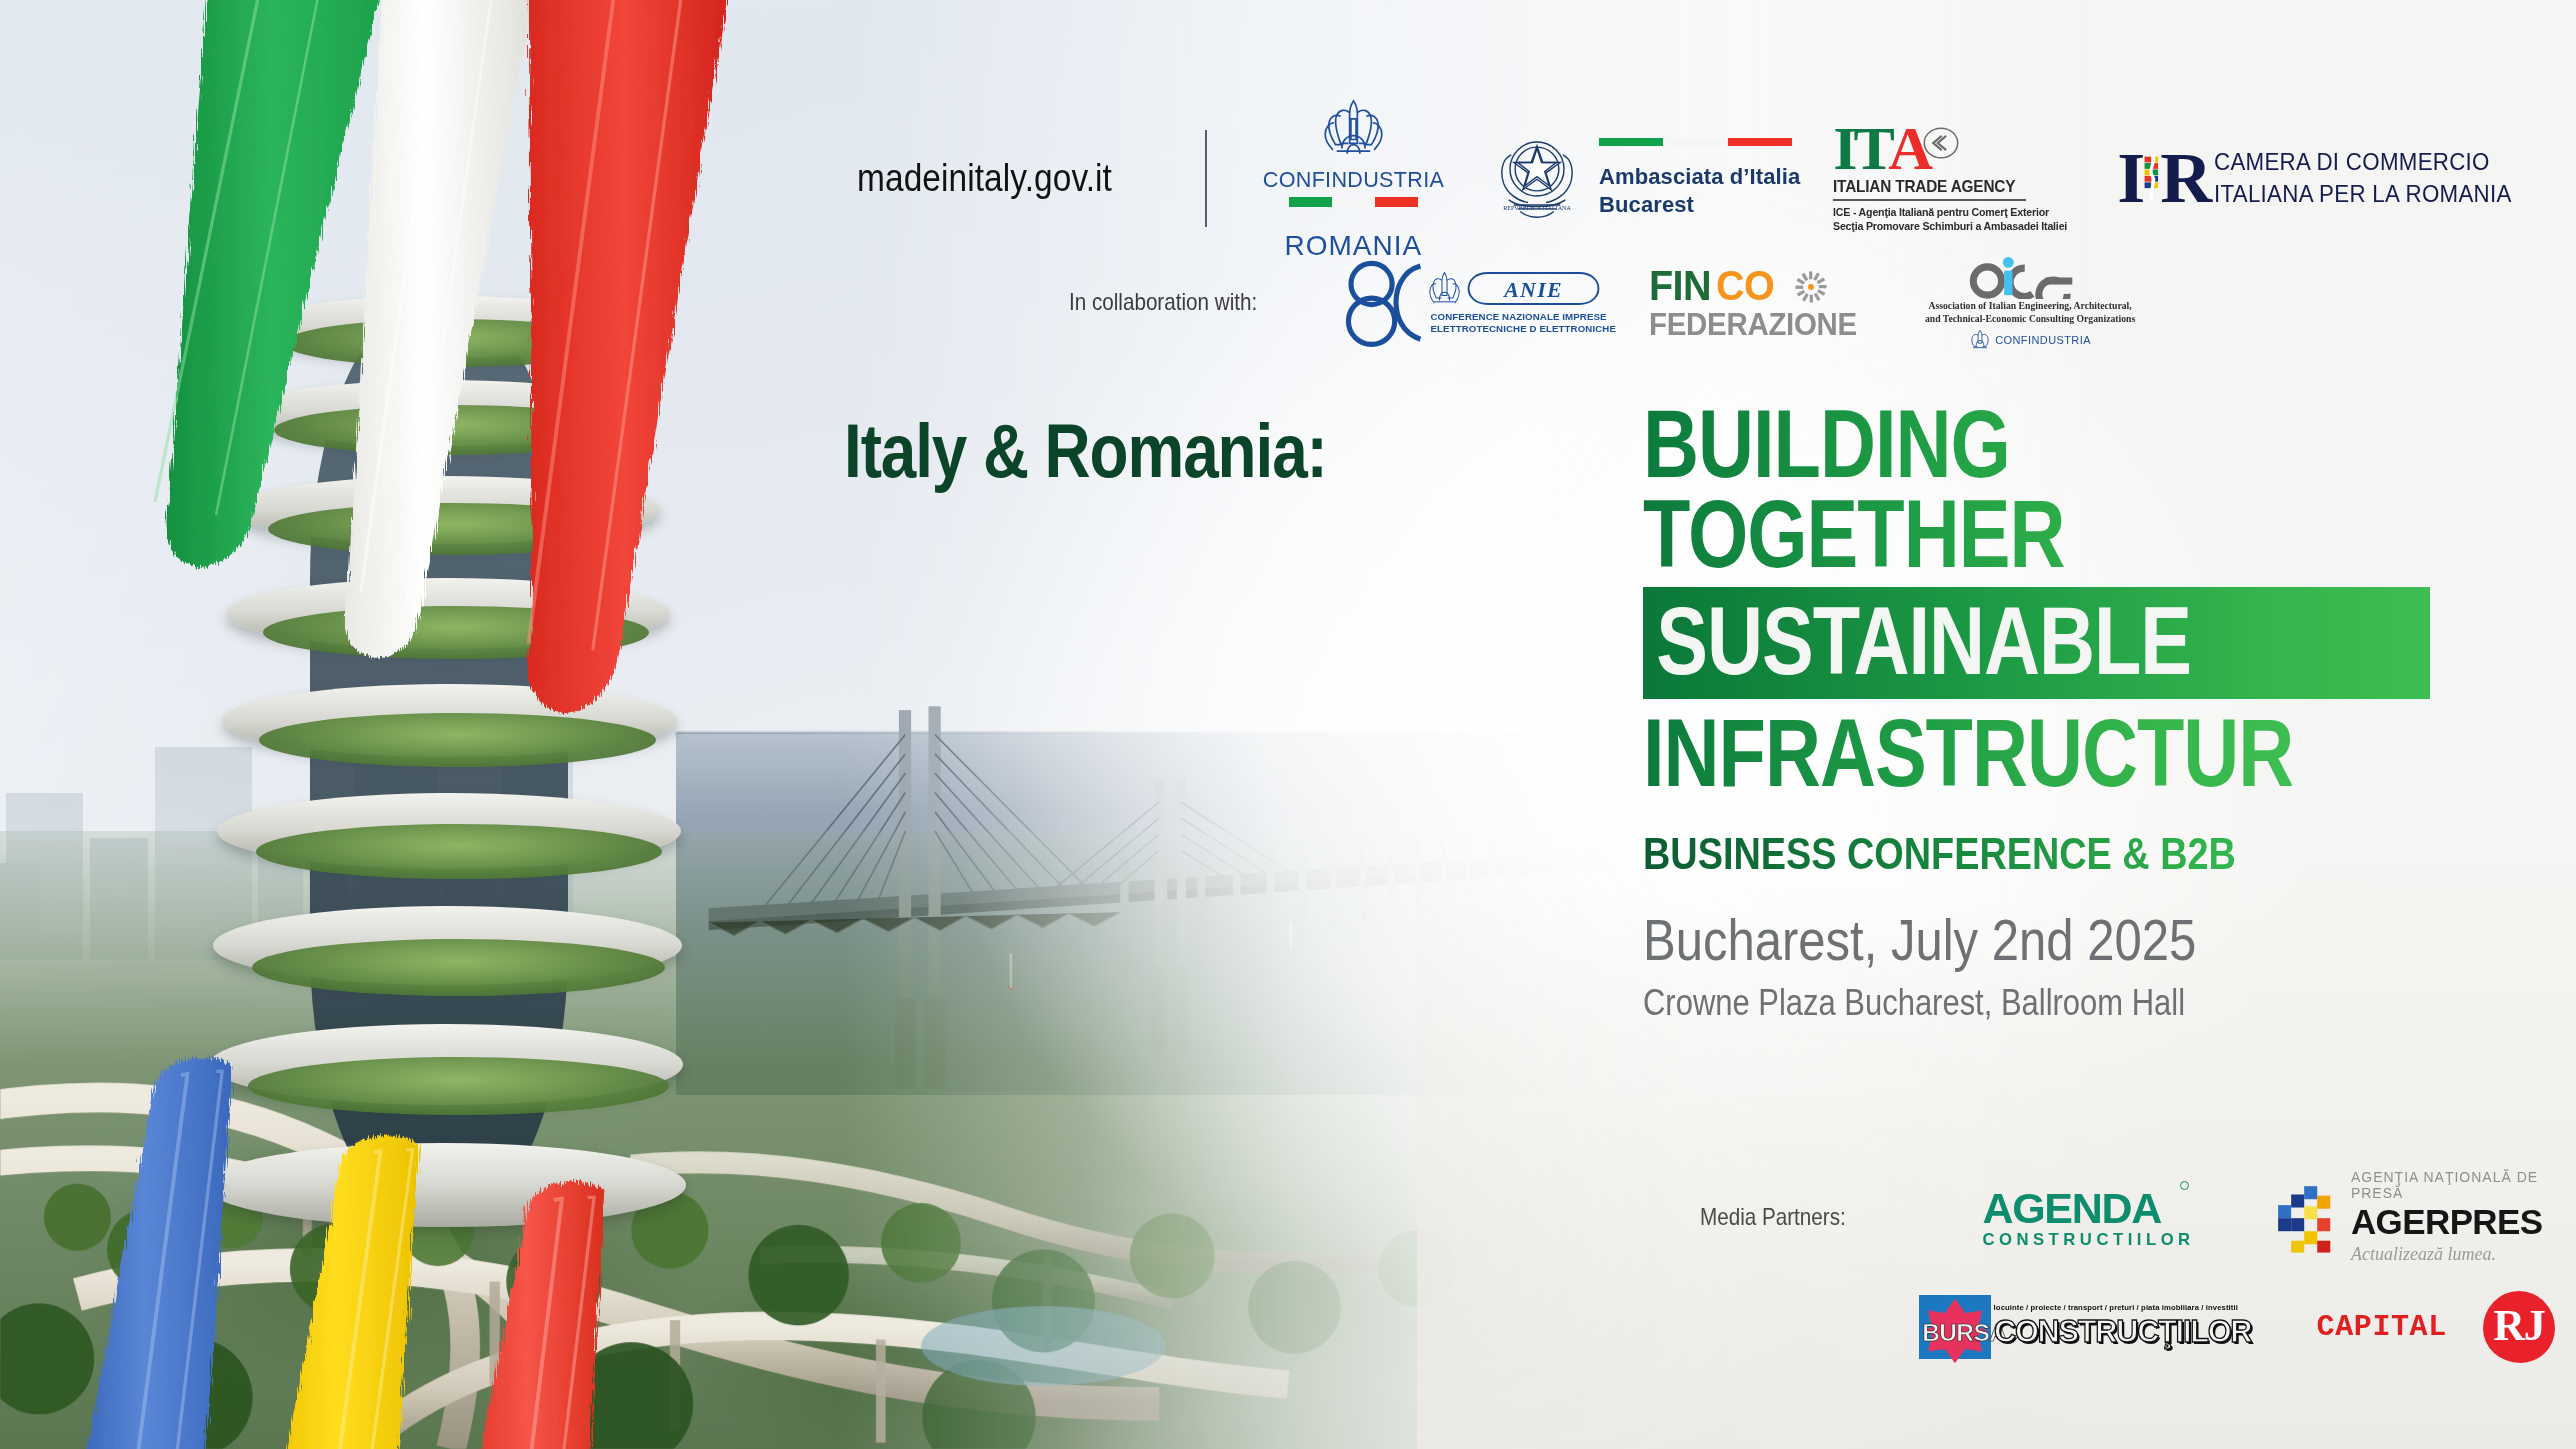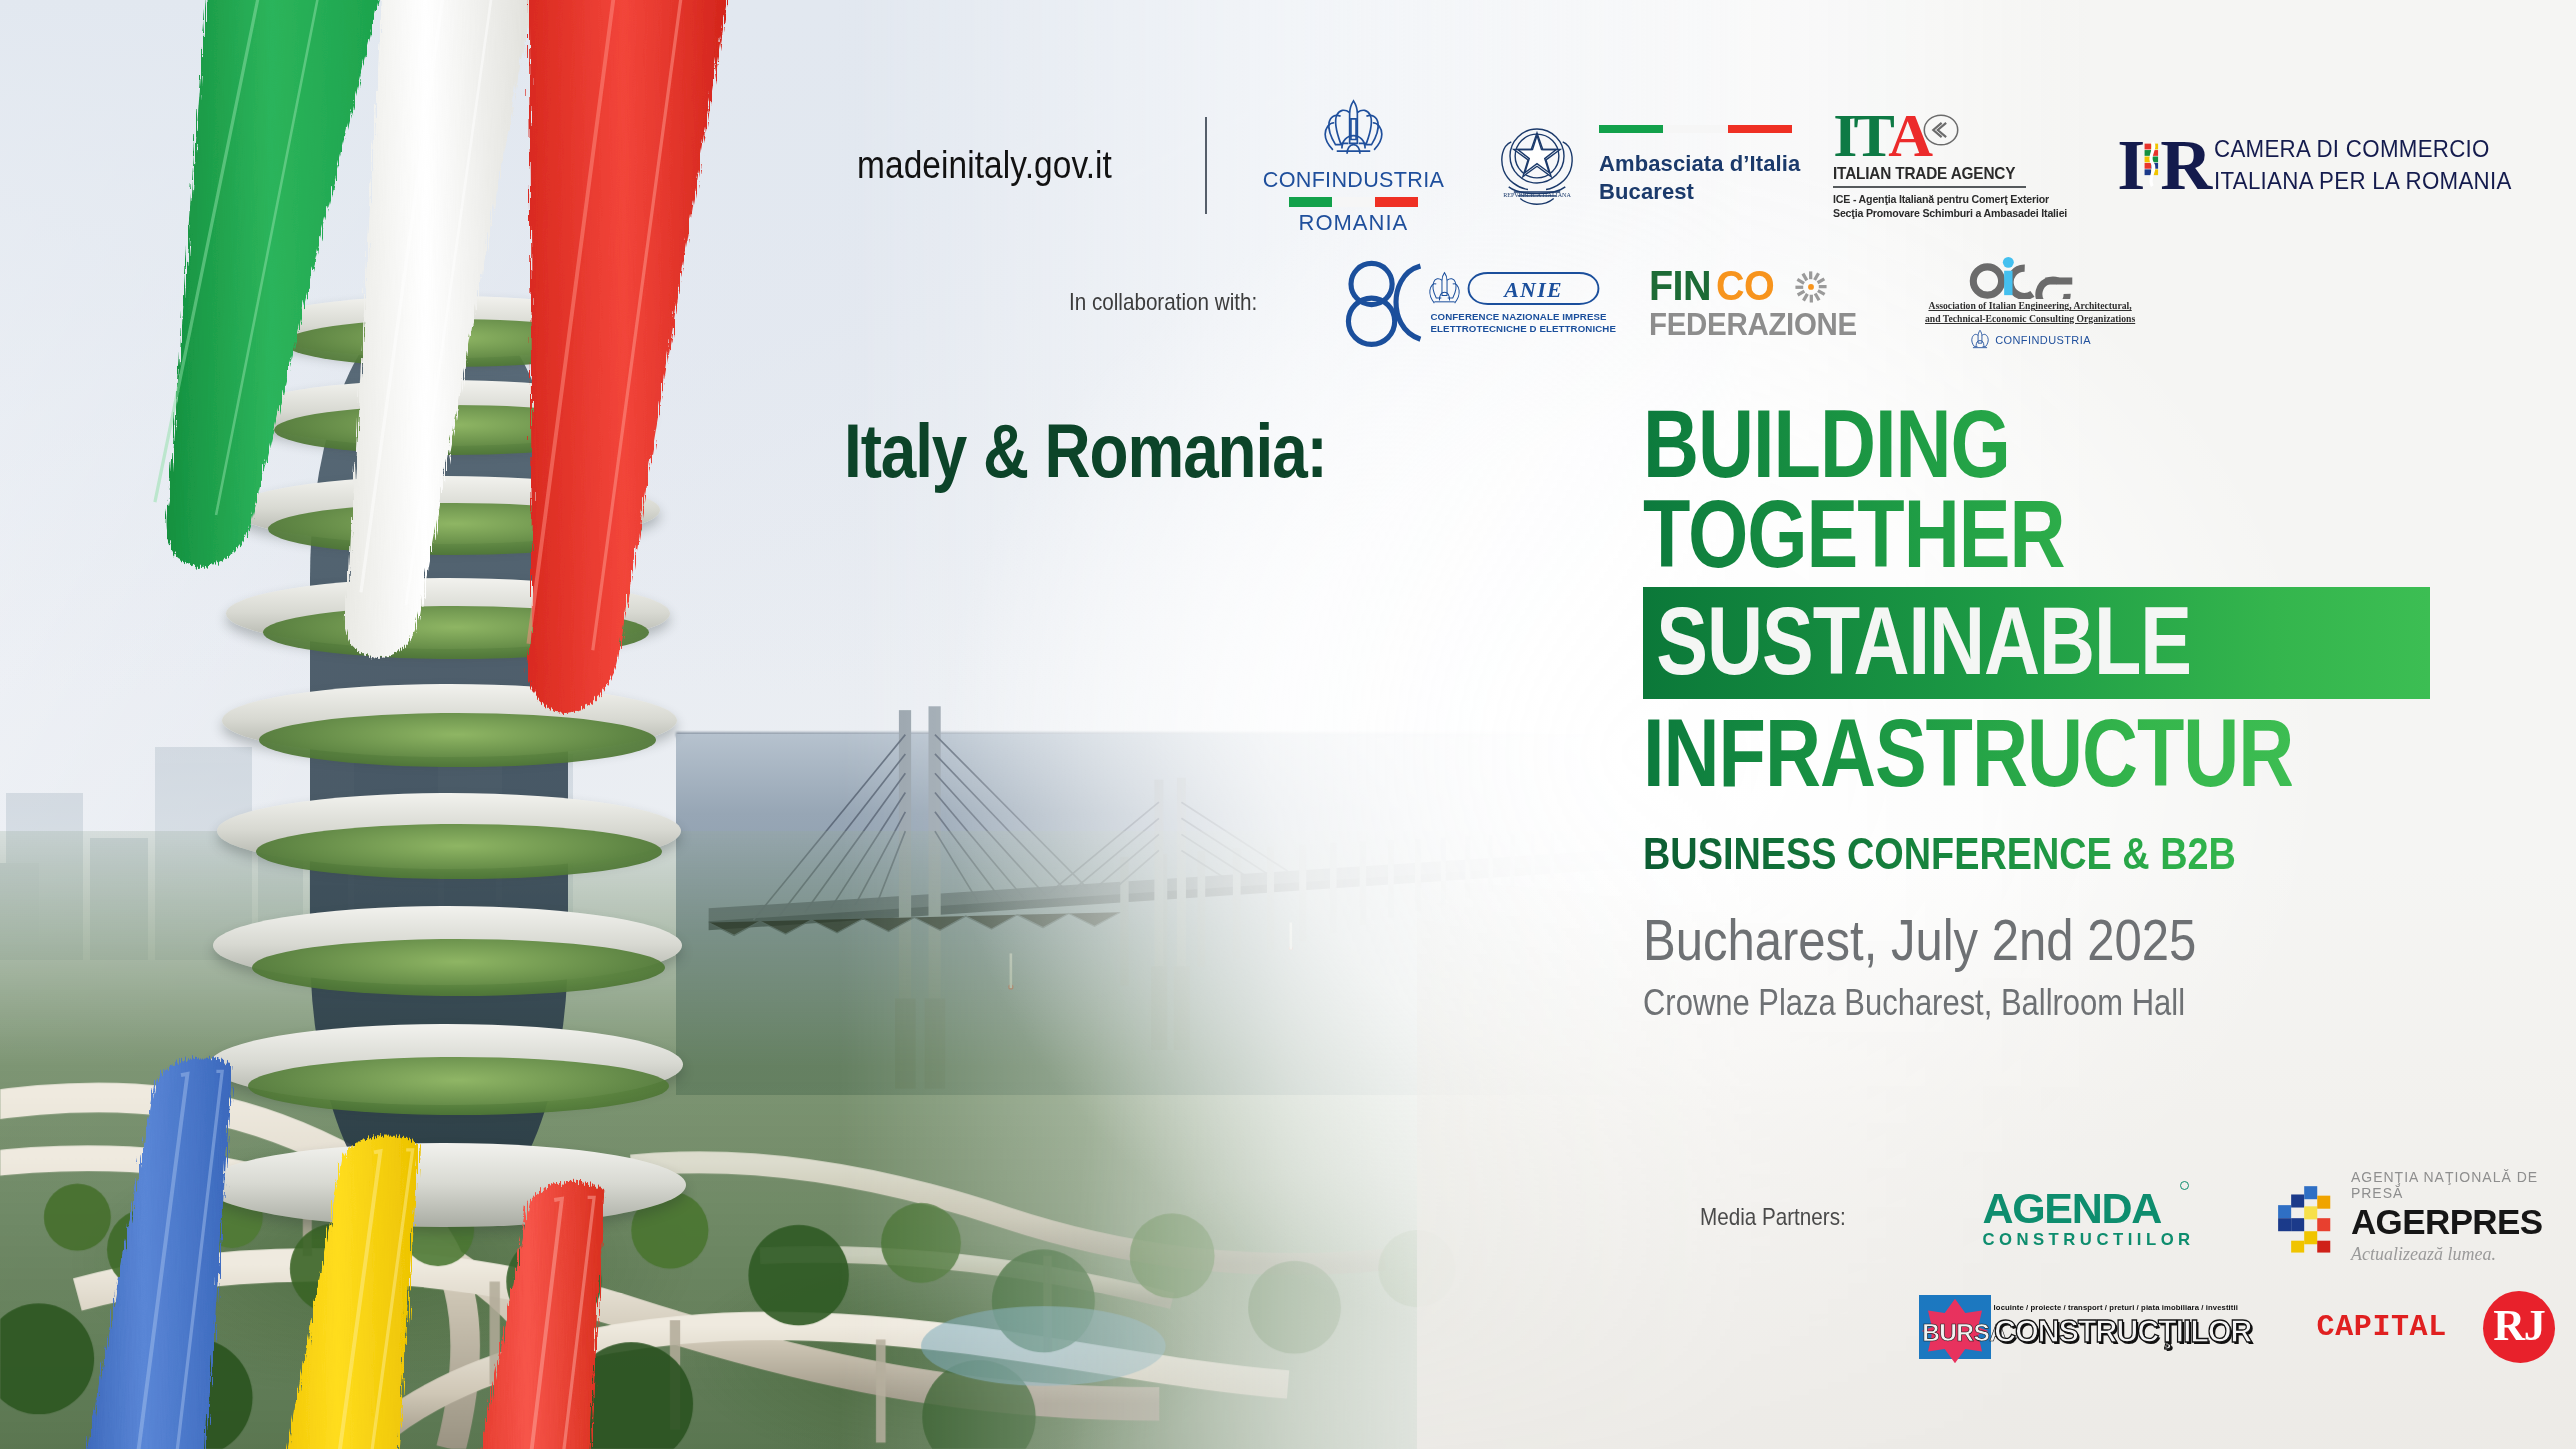--- a/index.html
+++ b/index.html
@@ -117,21 +117,21 @@
   .logo-txt{ font-family:"Liberation Sans", sans-serif; }
 
   .tricolor { display:flex; width:100%; height:100%; }
   .tricolor i{ flex:1 1 33.333%; display:block; }
   .tc-g{ background:#12a14b; } .tc-w{ background:#f6f6f6; } .tc-r{ background:#ef3024; }
 
   .confindustria-name{
     color:#1f4f9c; font-size:22.5px; letter-spacing:0.3px; text-align:center; line-height:1;
     transform:scaleX(.96);
   }
-  .romania-name{ color:#1f4f9c; font-size:22px; letter-spacing:1px; text-align:center; line-height:1; }
+  .romania-name{ color:#1f4f9c; font-size:28px; letter-spacing:1px; text-align:center; line-height:1;margin-top:20px; }
 
   .emb-txt{ color:#1b3a6b; font-size:22px; line-height:1.28; font-weight:bold; letter-spacing:0.1px; }
 
   .ita-word{ font-family:"Liberation Serif", serif; font-weight:bold; font-size:62px; line-height:.86; letter-spacing:-3.9px; }
   .ita-green{ color:#0e7a45; } .ita-red{ color:#ec2b2b; }
   .ita-sub1{ font-size:16.7px; font-weight:bold; color:#2b2b2b; letter-spacing:-0.2px; transform:scaleX(.92); transform-origin:left center;}
   .ita-sub2{ font-size:11.3px; font-weight:bold; color:#2b2b2b; line-height:1.32; letter-spacing:-0.2px; transform:scaleX(.94); transform-origin:left center;}
   .ita-rule{ height:1.9px; background:#55595c; margin:2.6px 0 3.2px 0; }
 
   .ccir-mono{ font-family:"Liberation Serif", serif; color:#141b4d; font-weight:bold; font-size:72px; line-height:.78; letter-spacing:-1.9px; }
@@ -141,21 +141,21 @@
   .logo-row-2{ position:absolute; left:1069px; top:254px; display:flex; align-items:center; }
   .collab-label{ font-size:24px; color:#3c3c3c; transform:scaleX(.86); transform-origin:left center; white-space:nowrap; }
 
   .ance-word{ color:#1a4f93; font-weight:bold; font-size:46px; letter-spacing:-0.6px; transform:scaleX(.92); transform-origin:left center; }
   .ance-sub{ color:#7c7c7c; font-size:17.4px; line-height:1.42; letter-spacing:1.3px; }
 
   .anie-sub{ color:#1b4f9c; font-size:9.7px; font-weight:bold; line-height:1.22; letter-spacing:0.1px; white-space:nowrap; }
 
   .finco-word{ font-weight:bold; font-size:43px; letter-spacing:-0.6px; transform:scaleX(.92); transform-origin:left center; }
   .finco-fed{ font-weight:bold; font-size:32px; color:#8d8d8d; letter-spacing:-0.3px; transform:scaleX(.92); transform-origin:left center; }
-  .oice-sub{ font-family:"Liberation Serif", serif; font-weight:bold; font-size:9.7px; color:#2f2f2f; line-height:1.3;text-decoration:underline; }
+  .oice-sub{ font-family:"Liberation Serif", serif; font-weight:bold; font-size:9.7px; color:#2f2f2f; line-height:1.3; }
   .oice-conf{ color:#1f4f9c; font-size:11px; letter-spacing:0.4px; }
 
   
   .headline{ position:absolute; left:844px; top:399px; width:1674px; }
   .h-ital{
     font-size:76px; font-weight:bold; color:#0c4429; letter-spacing:-1.3px;
     transform:scaleX(.84); transform-origin:left center; white-space:nowrap;
     position:absolute; left:0; top:7.7px;
   }
   .h-stack{ position:absolute; left:799px; top:0; width:811px; }

